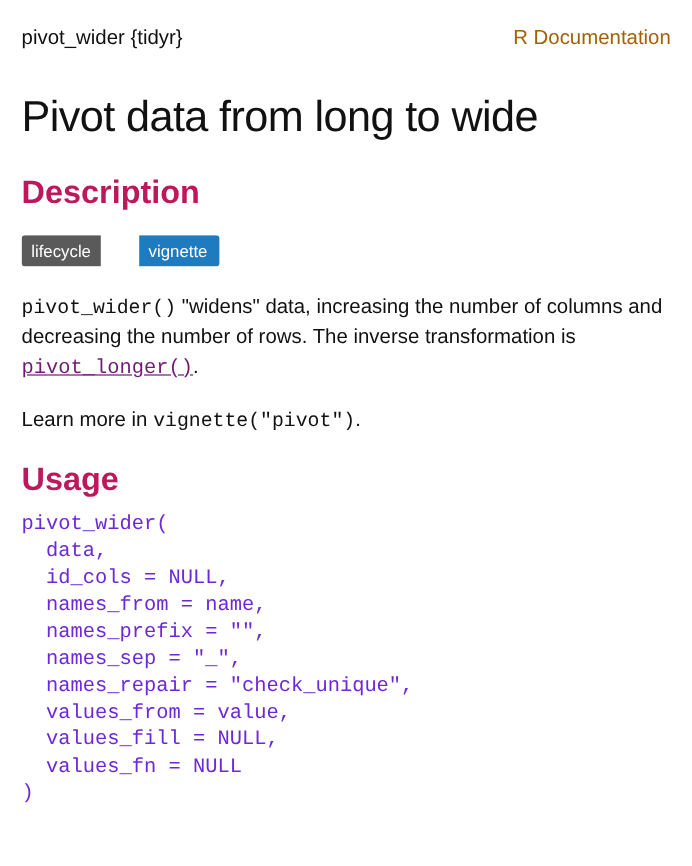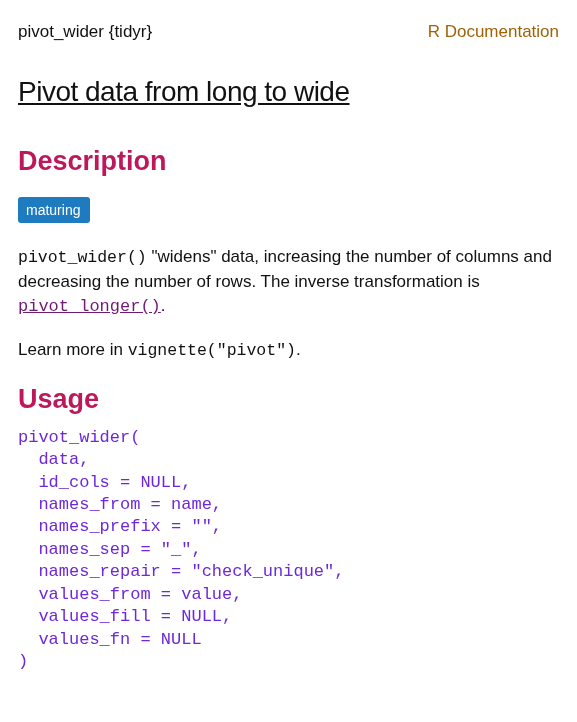--- a/index.html
+++ b/index.html
@@ -24,26 +24,25 @@
       margin-bottom: 28px;
       font-size: 17px;
     }
     .header-left {
       color: #111;
     }
     .header-right {
       color: #a16207;
     }
     h1 {
-      font-size: 28px;
+      font-size: 36px;
       font-weight: 400;
       color: #111;
-      margin-bottom: 32px;
+      margin-bottom: 20px;
       letter-spacing: -0.5px;
-      text-decoration: underline;
     }
     h2 {
       font-size: 27px;
       font-weight: 600;
       color: #be185d;
       margin-bottom: 16px;
       margin-top: 8px;
     }
     .badge-row {
       display: inline-flex;
@@ -99,21 +98,22 @@
 <div class="header-row">
   <span class="header-left">pivot_wider {tidyr}</span>
   <span class="header-right">R Documentation</span>
 </div>
 
 <h1>Pivot data from long to wide</h1>
 
 <h2>Description</h2>
 
 <div class="badge-row">
-  <span class="badge-right">maturing</span>
+  <span class="badge-left">lifecycle</span>
+  <span class="badge-right">vignette</span>
 </div>
 
 <p>
   <code class="mono">pivot_wider()</code><span> "widens" data, increasing the number of columns and decreasing the number of rows. The inverse transformation is </span><a href="#" class="link">pivot_longer()</a><span>.</span>
 </p>
 
 <p>
   <span>Learn more in </span><code class="mono">vignette("pivot")</code><span>.</span>
 </p>
 

